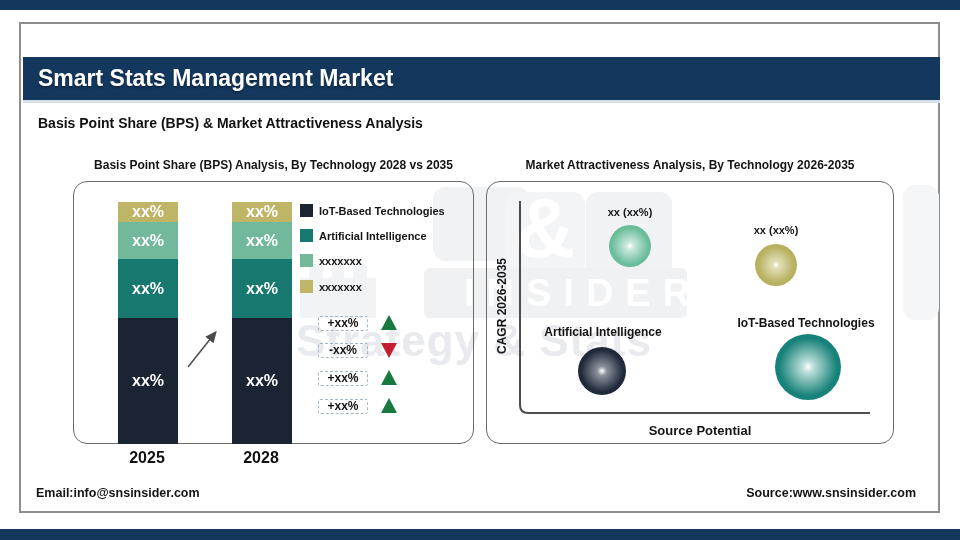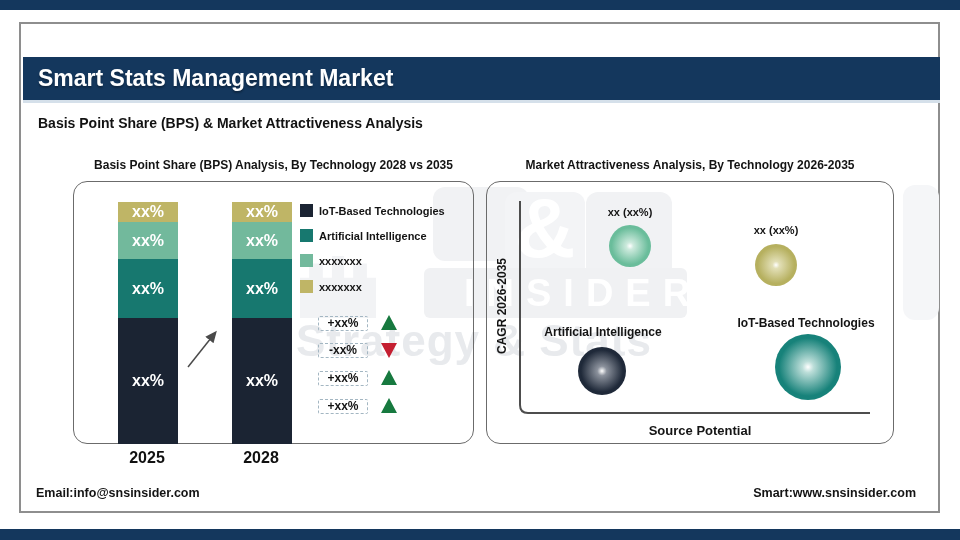--- a/index.html
+++ b/index.html
@@ -153,13 +153,13 @@
 <div class="abs bubble-tag" style="left:736px;top:224px;width:80px;">xx (xx%)</div>
 <div class="abs bubble b-khaki" style="left:755px;top:244px;width:42px;height:42px;"></div>
 
 <div class="abs bubble-name" style="left:520px;top:325px;width:166px;">Artificial Intelligence</div>
 <div class="abs bubble b-navy" style="left:578px;top:347px;width:48px;height:48px;"></div>
 
 <div class="abs bubble-name" style="left:713px;top:316px;width:186px;">IoT-Based Technologies</div>
 <div class="abs bubble b-teal" style="left:775px;top:334px;width:66px;height:66px;"></div>
 
 <div class="abs footer-text" style="left:36px;top:486px;">Email:info@snsinsider.com</div>
-<div class="abs footer-text" style="left:616px;top:486px;width:300px;text-align:right;">Smart:www.snsinsider.com</div>
+<div class="abs footer-text" style="left:616px;top:486px;width:300px;text-align:right;">Source:www.snsinsider.com</div>
 
 </body></html>

